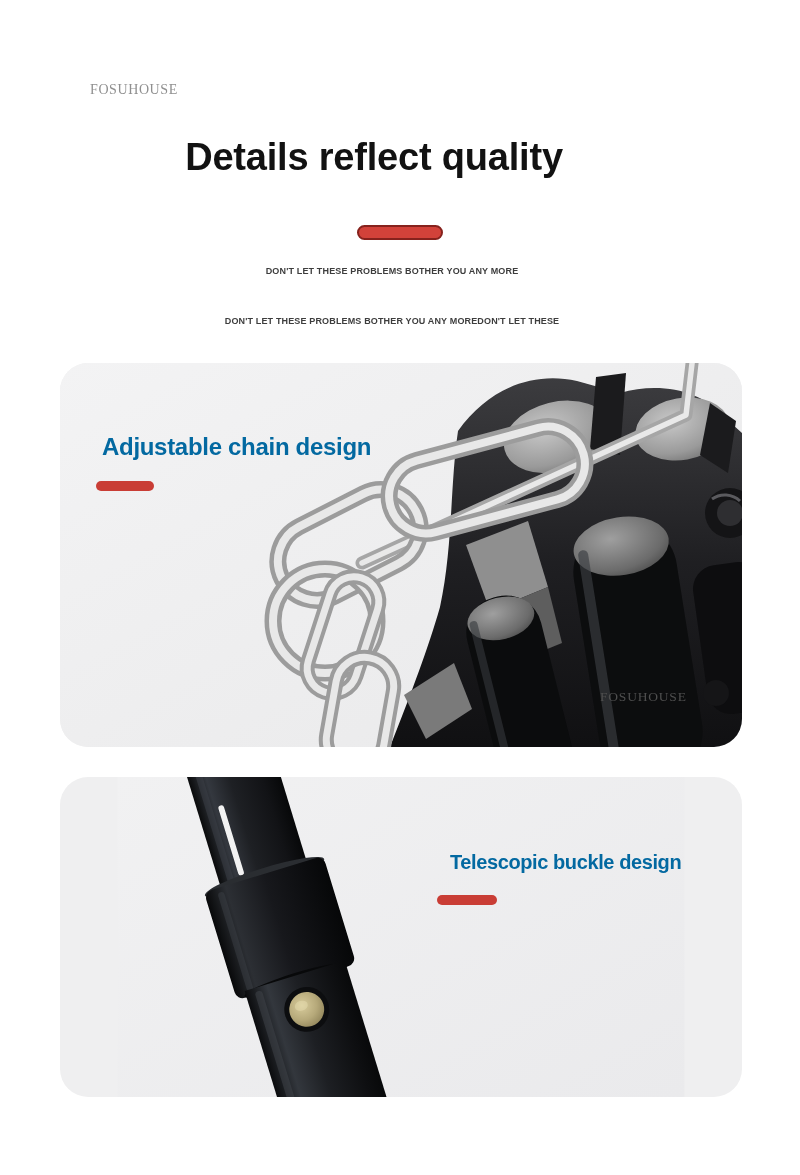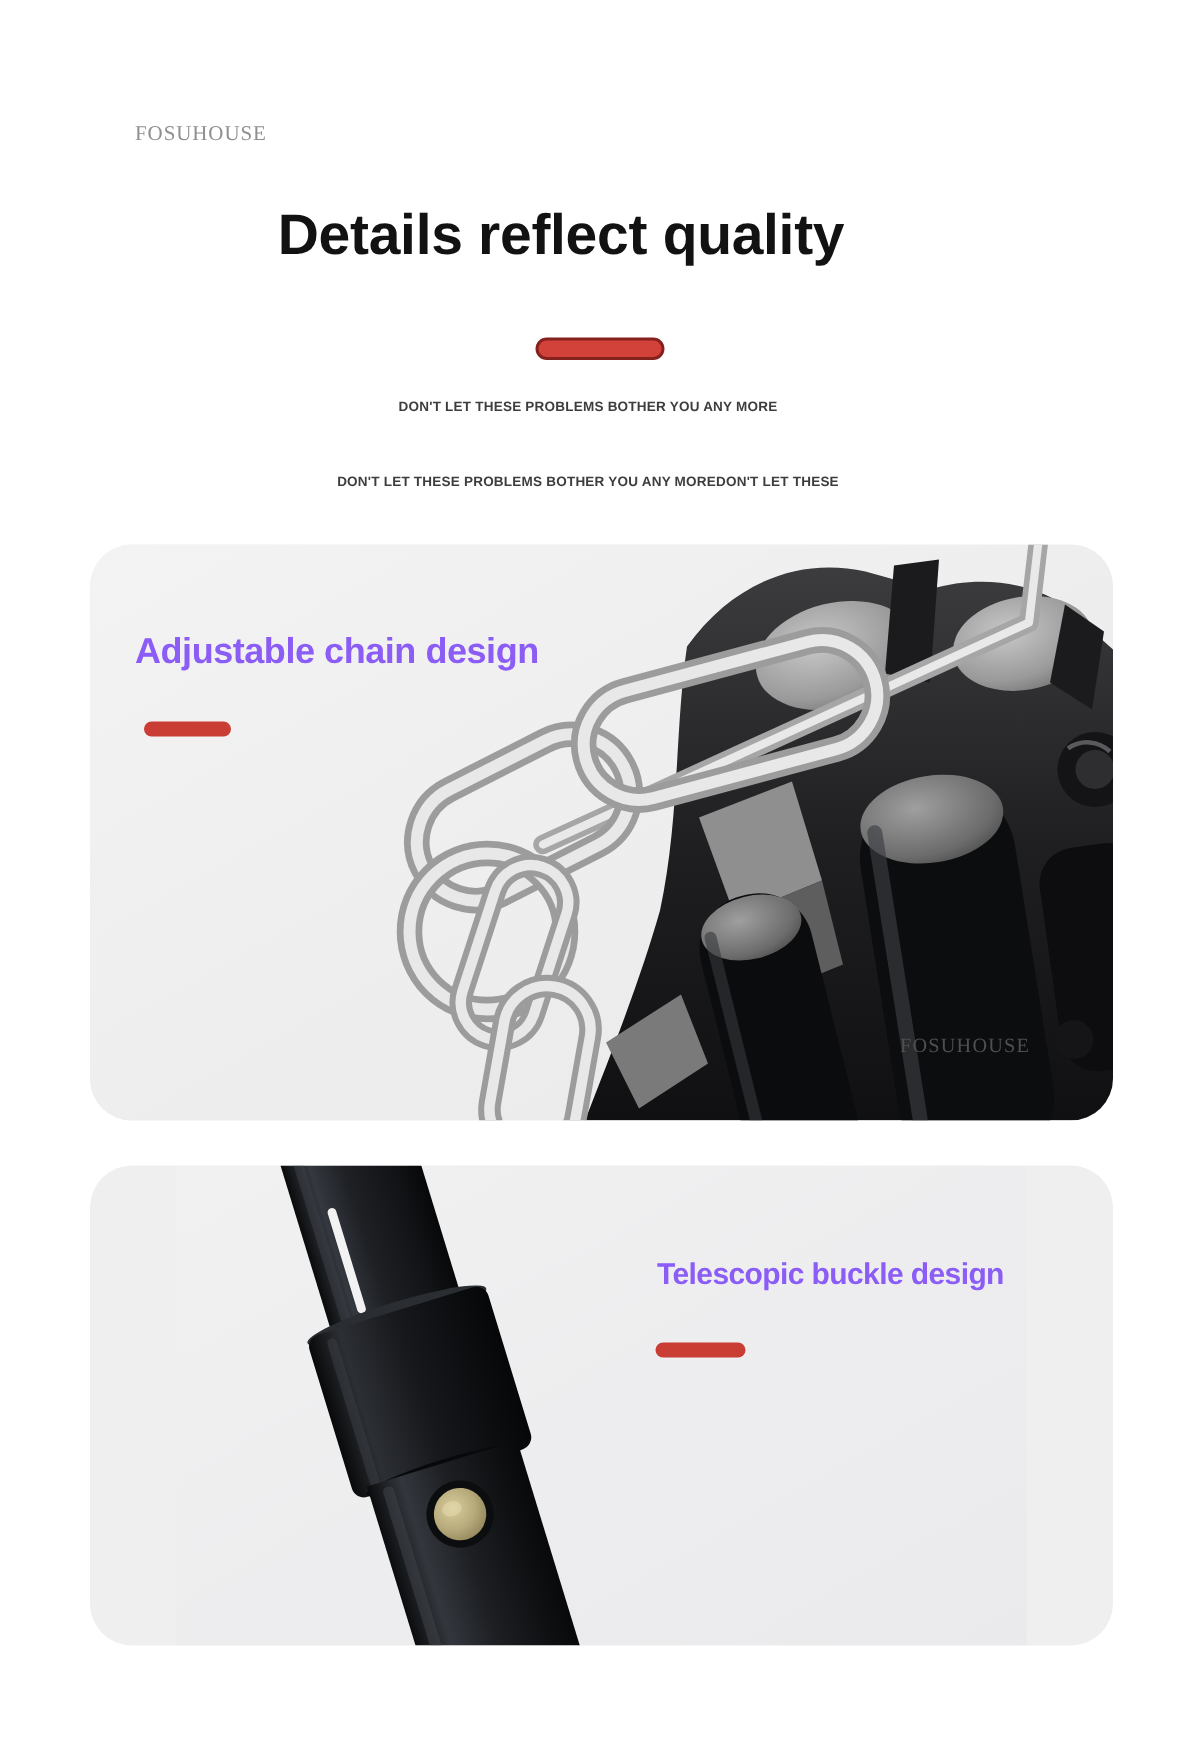--- a/index.html
+++ b/index.html
@@ -29,21 +29,21 @@
   .subline.s1{top:266px;}
   .subline.s2{top:285px;margin-top:31px;}
   .card{
     position:absolute;left:60px;width:682px;background:#efeff0;
     border-radius:28px;overflow:hidden;
   }
   .card.card1{top:363px;height:384px;}
   .card.card2{top:777px;height:320px;}
   .card svg.photo{position:absolute;left:0;top:0;width:100%;height:100%;display:block;}
   .feature-title{
-    position:absolute;margin:0;font-weight:bold;color:#8b5cf6;
+    position:absolute;margin:12px;font-weight:bold;color:#0369a1;
   }
   .card1 .feature-title{left:30px;top:58px;font-size:24px;letter-spacing:-0.3px;}
   .card2 .feature-title{left:378px;top:62px;font-size:20px;letter-spacing:-0.4px;}
   .feature-pill{
     position:absolute;height:10px;background:#c93d35;border-radius:5px;
   }
   .card1 .feature-pill{left:36px;top:118px;width:58px;}
   .card2 .feature-pill{left:377px;top:118px;width:60px;}
   .wm{
     font-family:"Liberation Serif", serif;

